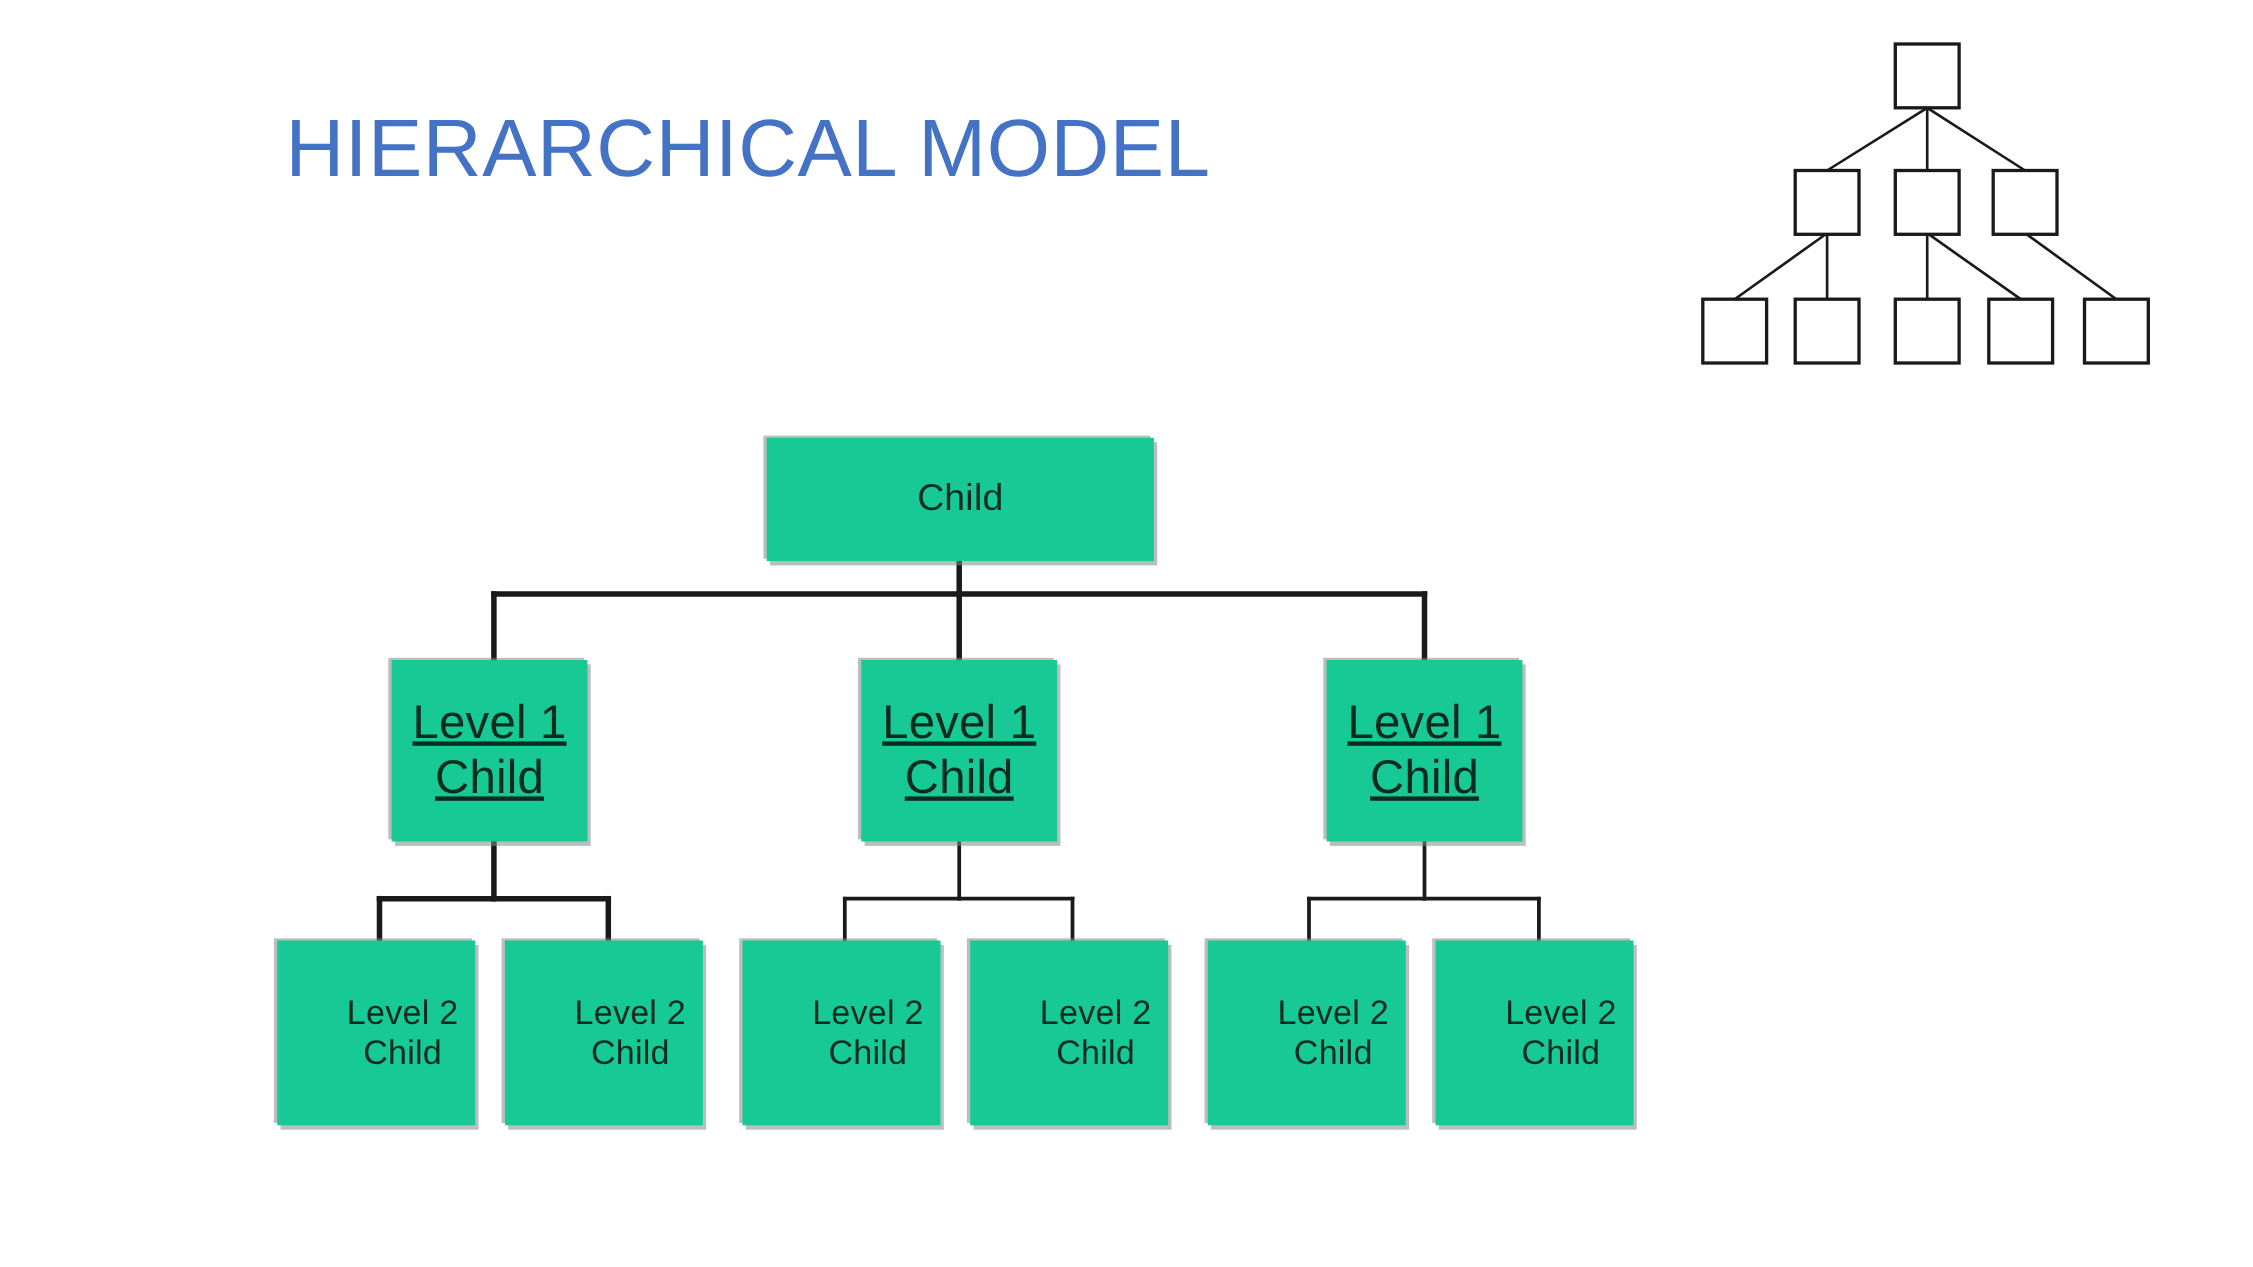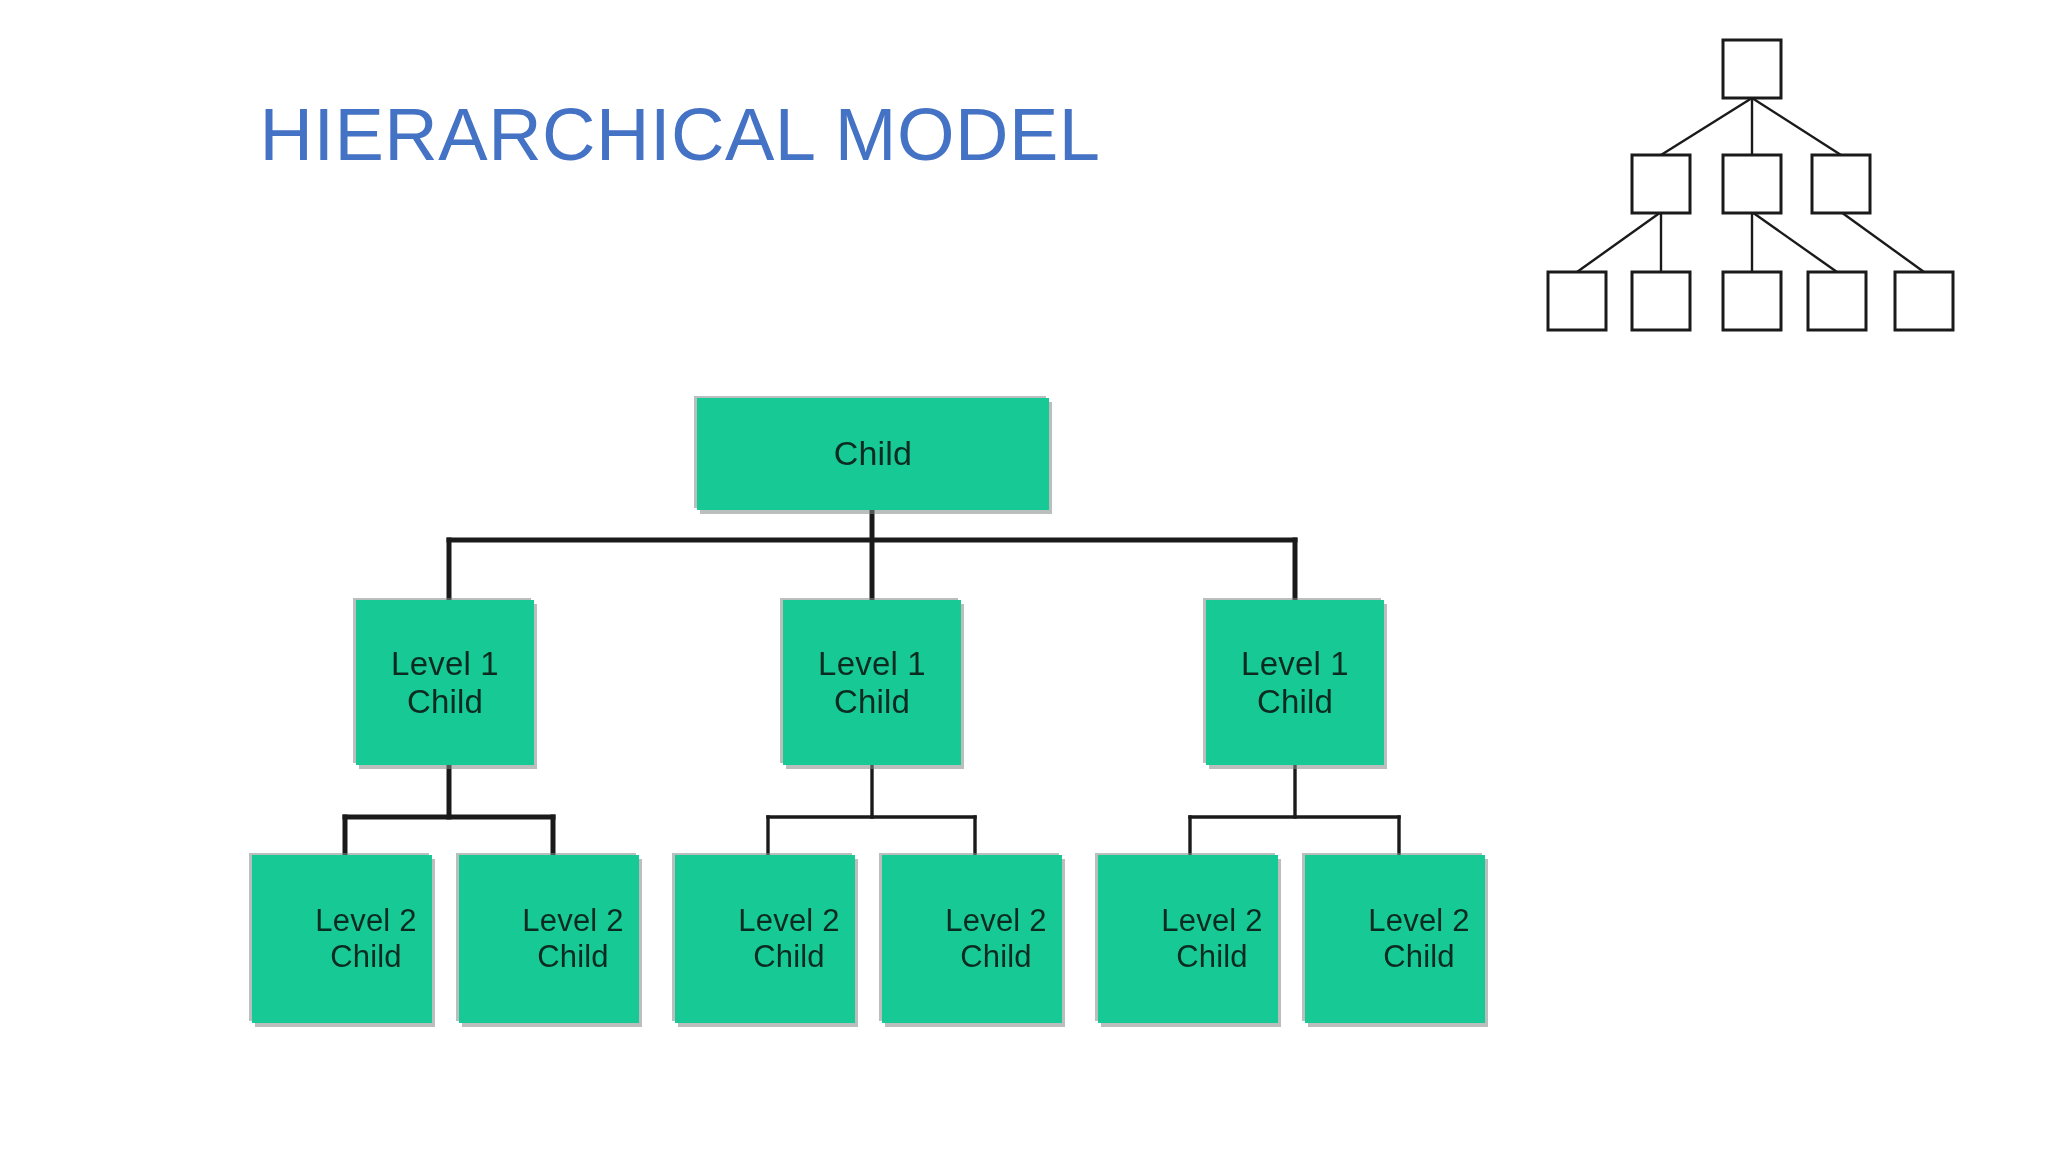--- a/index.html
+++ b/index.html
@@ -82,21 +82,22 @@
     user-select: none;
     box-shadow: -3px -2px 0 0 rgba(130,138,135,0.55),
                  3px  4px 0 0 rgba(130,138,135,0.55);
   }
   .node .ln { display: block; }
 
   .node-root {
     font-size: 34px;
   }
   .node-l1 {
-    font-size: 33px;
+    font-size: 43px;
+    text-decoration: underline;
   }
   .node-l2 {
     font-size: 31px;
     padding-left: 48px;
   }
 </style>
 </head>
 <body>
 
 <div id="slide" style="background: rgb(255, 255, 255);">

